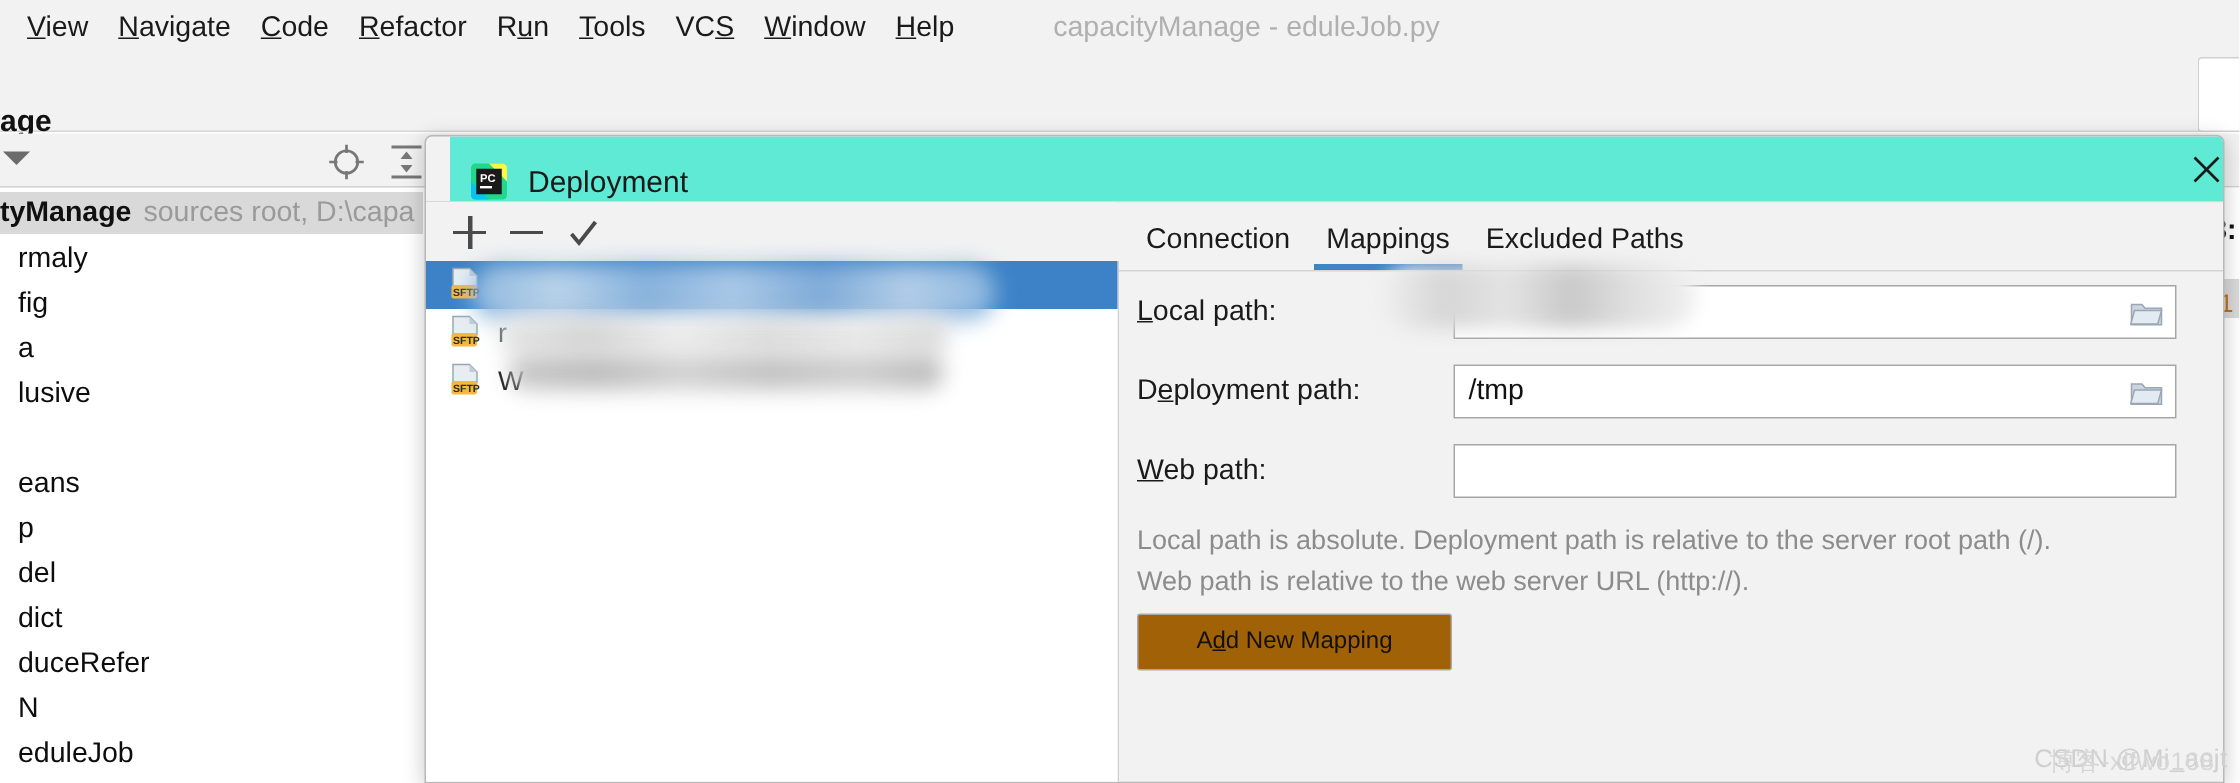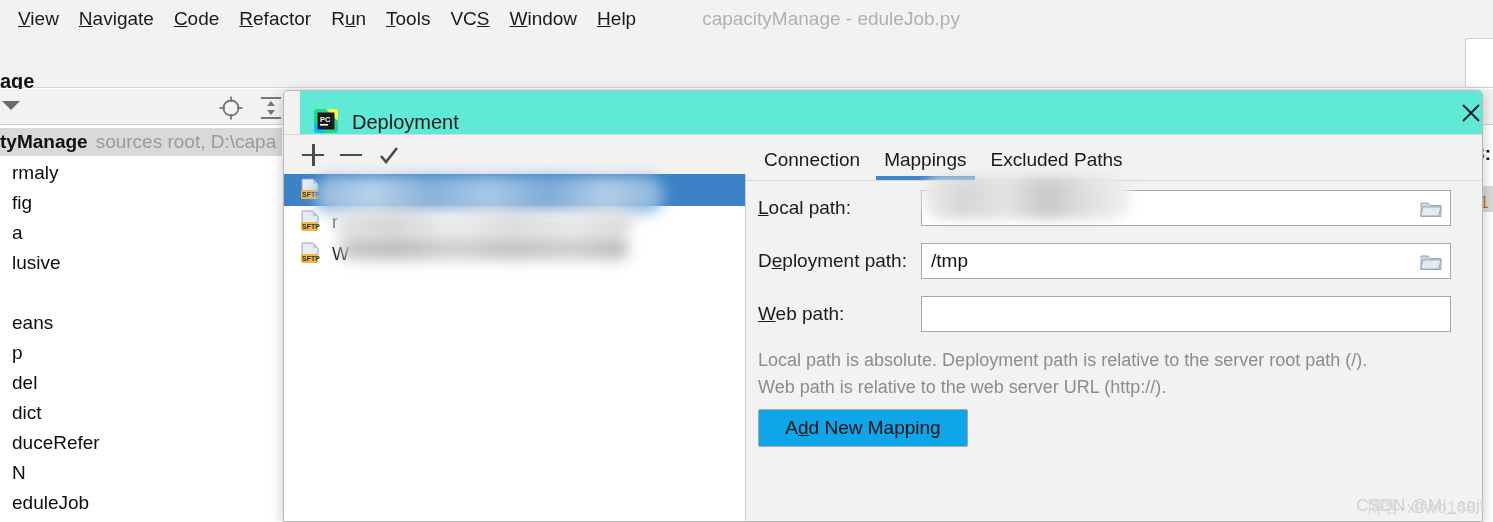--- a/index.html
+++ b/index.html
@@ -275,20 +275,21 @@
     background: #4083c9;
   }
 
   .fields { position: absolute; left: 0; top: 46px; width: 738px; }
 
   .field-row {
     position: relative;
     height: 53px;
     display: flex; align-items: center;
     padding-left: 12px;
+    gap: 48px;
   }
   .field-label {
     font-size: 19px;
     color: #1a1a1a;
     width: 163px;
     flex: 0 0 auto;
     white-space: nowrap;
   }
   .field-label u { text-decoration: underline; }
   .field-input {
@@ -324,25 +325,25 @@
   .help-text {
     position: absolute; left: 12px; top: 212px;
     width: 700px;
     font-size: 18px;
     color: #8c8c8c;
     line-height: 27px;
   }
   .add-btn {
     position: absolute; left: 12px; top: 274px;
     min-width: 210px; height: 38px;
-    background: #0ea5e9;
+    background: #a16207;
     border: 1px solid #a8a8a8;
     border-radius: 2px;
     display: flex; align-items: center; justify-content: center;
-    font-size: 19px;
+    font-size: 16px;
     color: #111;
     padding: 0 18px;
     white-space: nowrap;
   }
   .add-btn u { text-decoration: underline; }
 
   
   .watermark {
     position: absolute;
     right: 8px; bottom: 6px;

